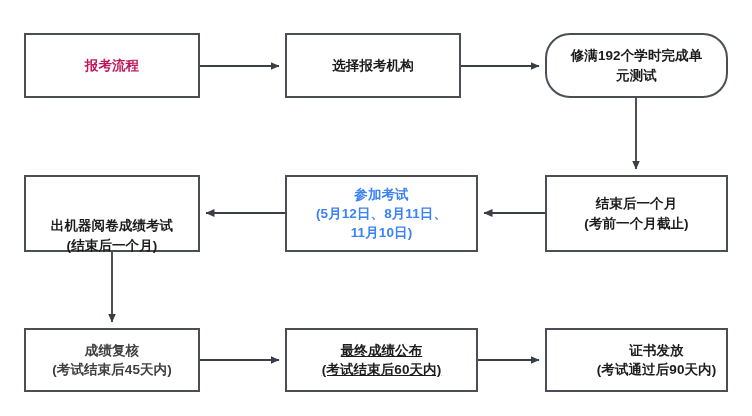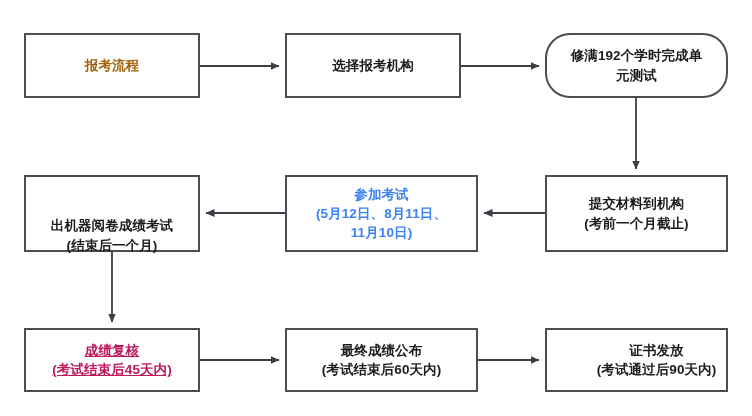--- a/index.html
+++ b/index.html
@@ -68,48 +68,48 @@
         <polyline points="545,213 484,213" fill="none" stroke="#3a3f45" stroke-width="1.8" marker-end="url(#arrowhead)"></polyline>
         <polyline points="285,213 206,213" fill="none" stroke="#3a3f45" stroke-width="1.8" marker-end="url(#arrowhead)"></polyline>
         <polyline points="112,252 112,322" fill="none" stroke="#3a3f45" stroke-width="1.8" marker-end="url(#arrowhead)"></polyline>
         <polyline points="200,360 279,360" fill="none" stroke="#3a3f45" stroke-width="1.8" marker-end="url(#arrowhead)"></polyline>
         <polyline points="478,360 539,360" fill="none" stroke="#3a3f45" stroke-width="1.8" marker-end="url(#arrowhead)"></polyline>
       </g>
   </svg>
 
   <div id="node-layer">
       <div class="flow-node" style="left: 24px; top: 33px; width: 176px; height: 65px; border-color: rgb(74, 79, 85);">
-        <span class="flow-node-label" style="color: #a16207;">报考流程</span>
+        <span class="flow-node-label" style="color: #be185d;">报考流程</span>
       </div>
       <div class="flow-node" style="left: 285px; top: 33px; width: 176px; height: 65px; border-color: rgb(74, 79, 85);">
         <span class="flow-node-label" style="color: rgb(28, 28, 28);">选择报考机构</span>
       </div>
       <div class="flow-node" style="left: 545px; top: 33px; width: 183px; height: 65px; border-color: rgb(74, 79, 85); border-radius: 25px;">
         <span class="flow-node-label" style="color: rgb(28, 28, 28);">修满192个学时完成单
 元测试</span>
       </div>
       <div class="flow-node" style="left: 24px; top: 175px; width: 176px; height: 77px; border-color: rgb(74, 79, 85);">
         <span class="flow-node-label" style="color: rgb(28, 28, 28); margin-top: 44px;">出机器阅卷成绩考试
 (结束后一个月)</span>
       </div>
       <div class="flow-node" style="left: 285px; top: 175px; width: 193px; height: 77px; border-color: rgb(74, 79, 85);">
         <span class="flow-node-label" style="color: #3b82f6;">参加考试
 (5月12日、8月11日、
 11月10日)</span>
       </div>
       <div class="flow-node" style="left: 545px; top: 175px; width: 183px; height: 77px; border-color: rgb(74, 79, 85);">
-        <span class="flow-node-label" style="color: rgb(28, 28, 28);">提交材料到机构
+        <span class="flow-node-label" style="color: rgb(28, 28, 28);">结束后一个月
 (考前一个月截止)</span>
       </div>
       <div class="flow-node" style="left: 24px; top: 328px; width: 176px; height: 64px; border-color: rgb(74, 79, 85);">
-        <span class="flow-node-label" style="color: #be185d; text-decoration: underline;">成绩复核
+        <span class="flow-node-label" style="color: #404040;">成绩复核
 (考试结束后45天内)</span>
       </div>
       <div class="flow-node" style="left: 285px; top: 328px; width: 193px; height: 64px; border-color: rgb(74, 79, 85);">
-        <span class="flow-node-label" style="color: rgb(28, 28, 28);">最终成绩公布
+        <span class="flow-node-label" style="color: rgb(28, 28, 28); text-decoration: underline;">最终成绩公布
 (考试结束后60天内)</span>
       </div>
       <div class="flow-node" style="left: 545px; top: 328px; width: 183px; height: 64px; border-color: rgb(74, 79, 85);">
         <span class="flow-node-label" style="color: rgb(28, 28, 28); padding-left: 44px;">证书发放
 (考试通过后90天内)</span>
       </div>
     </div>
 
 </div>
 

